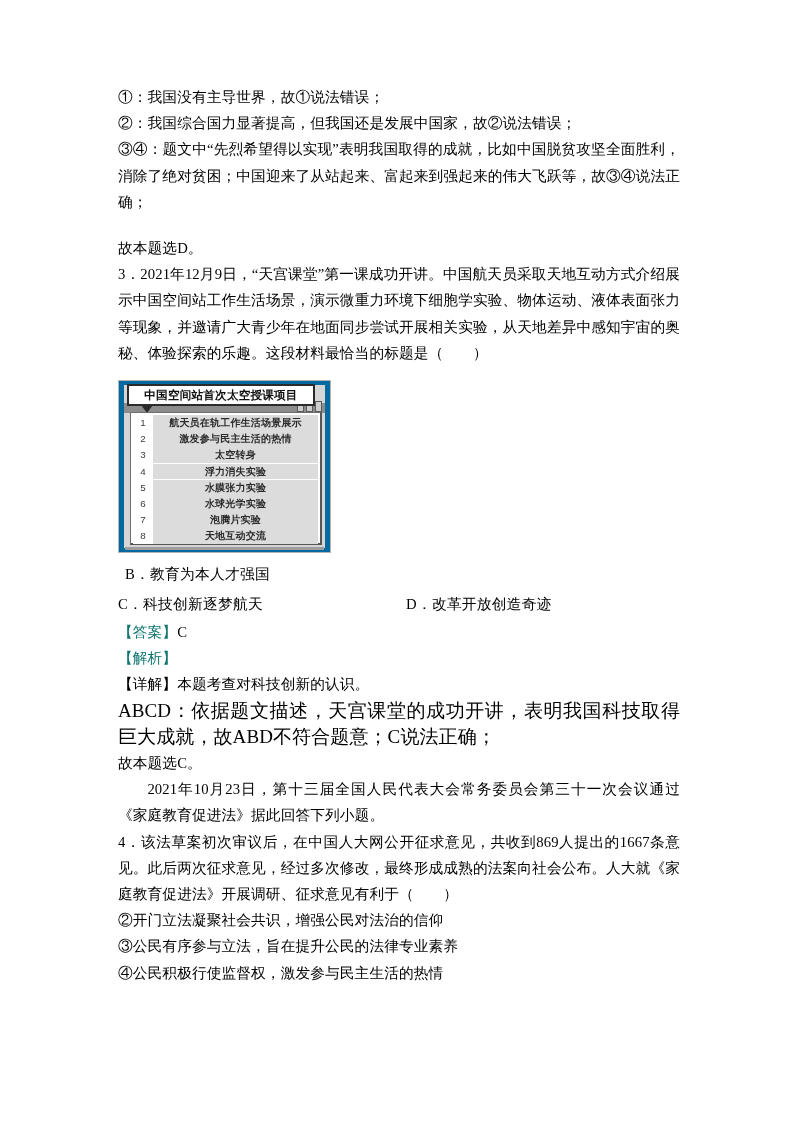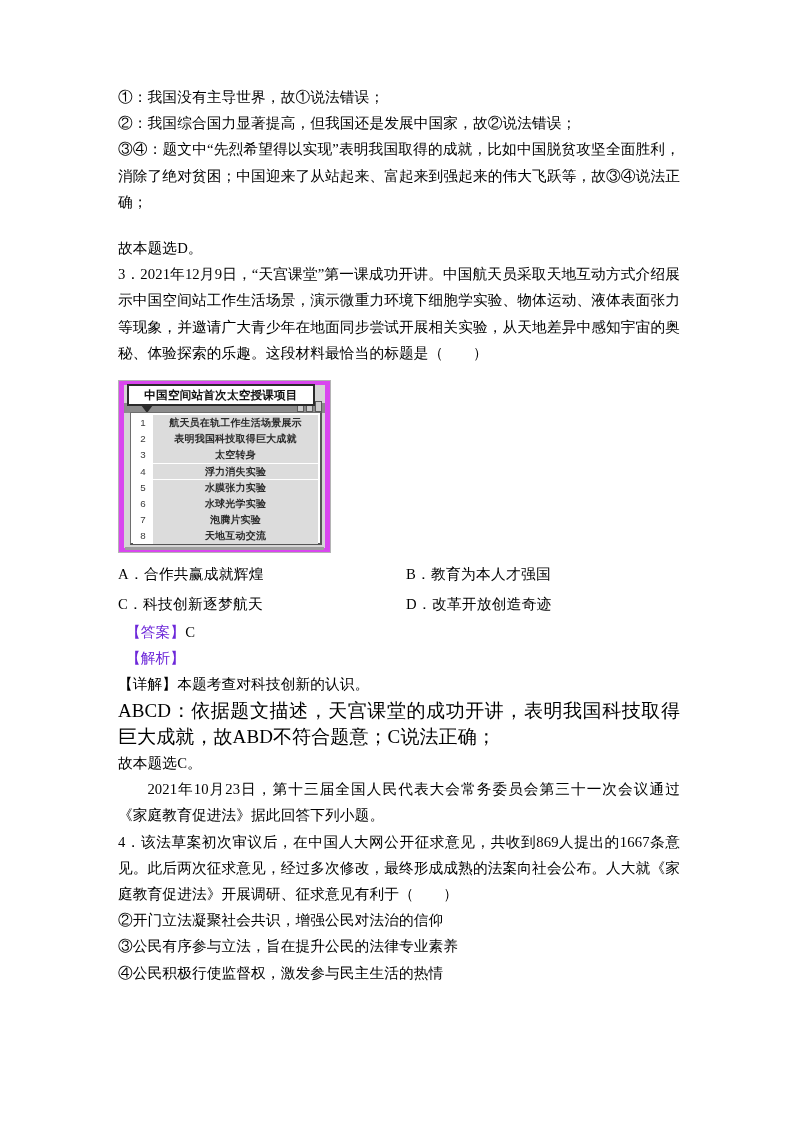--- a/index.html
+++ b/index.html
@@ -37,21 +37,21 @@
     text-justify: inter-ideograph;
     letter-spacing: 0.1px;
     margin: 0;
     white-space: normal;
   }
   .p.indent { text-indent: 2em; }
   .small {
     font-size: 19px;
     line-height: 26.2px;
   }
-  .blue { color: #6d28d9; margin-left: 8px; }
+  .blue { color: #0f766e; }
   .gap-md { height: 20px; }
 
   
   .options {
     display: block;
     width: 100%;
     font-size: 14.7px;
     line-height: 30px;
   }
   .opt-row {
@@ -71,21 +71,21 @@
   
   .figure-wrap {
     margin-top: 14px;
     margin-bottom: 6px;
     padding-left: 0px;
   }
   .figure {
     position: relative;
     width: 213px;
     height: 173px;
-    background: #d946ef;
+    background: #0369a1;
     border: 1px solid #b4b4b4;
     box-sizing: border-box;
     font-family: "Liberation Sans", "DejaVu Sans", sans-serif;
   }
   .fig-inner {
     position: absolute;
     left: 5px; top: 4px;
     width: 201px;
     height: 163px;
     background: #d5d5d5;
@@ -234,21 +234,21 @@
           <div class="fig-tail"></div>
           <div class="fig-shadow"></div>
 
           <div class="fig-panel">
             <div class="fig-row">
               <span class="fig-num">1</span>
               <span class="fig-item">航天员在轨工作生活场景展示</span>
             </div>
             <div class="fig-row">
               <span class="fig-num">2</span>
-              <span class="fig-item">表明我国科技取得巨大成就</span>
+              <span class="fig-item">激发参与民主生活的热情</span>
             </div>
             <div class="fig-row">
               <span class="fig-num">3</span>
               <span class="fig-item">太空转身</span>
             </div>
             <div class="fig-row">
               <span class="fig-num">4</span>
               <span class="fig-item">浮力消失实验</span>
             </div>
             <div class="fig-row">
@@ -266,23 +266,20 @@
             <div class="fig-row">
               <span class="fig-num">8</span>
               <span class="fig-item">天地互动交流</span>
             </div>
           </div>
         </div>
       </div>
 
       <div class="options">
         <div class="opt-row">
-          <div class="opt-cell">
-            <span class="opt-label">A．合作共赢成就辉煌</span>
-          </div>
           <div class="opt-cell right">
             <span class="opt-label">B．教育为本人才强国</span>
           </div>
         </div>
         <div class="opt-row">
           <div class="opt-cell">
             <span class="opt-label">C．科技创新逐梦航天</span>
           </div>
           <div class="opt-cell right">
             <span class="opt-label">D．改革开放创造奇迹</span>

